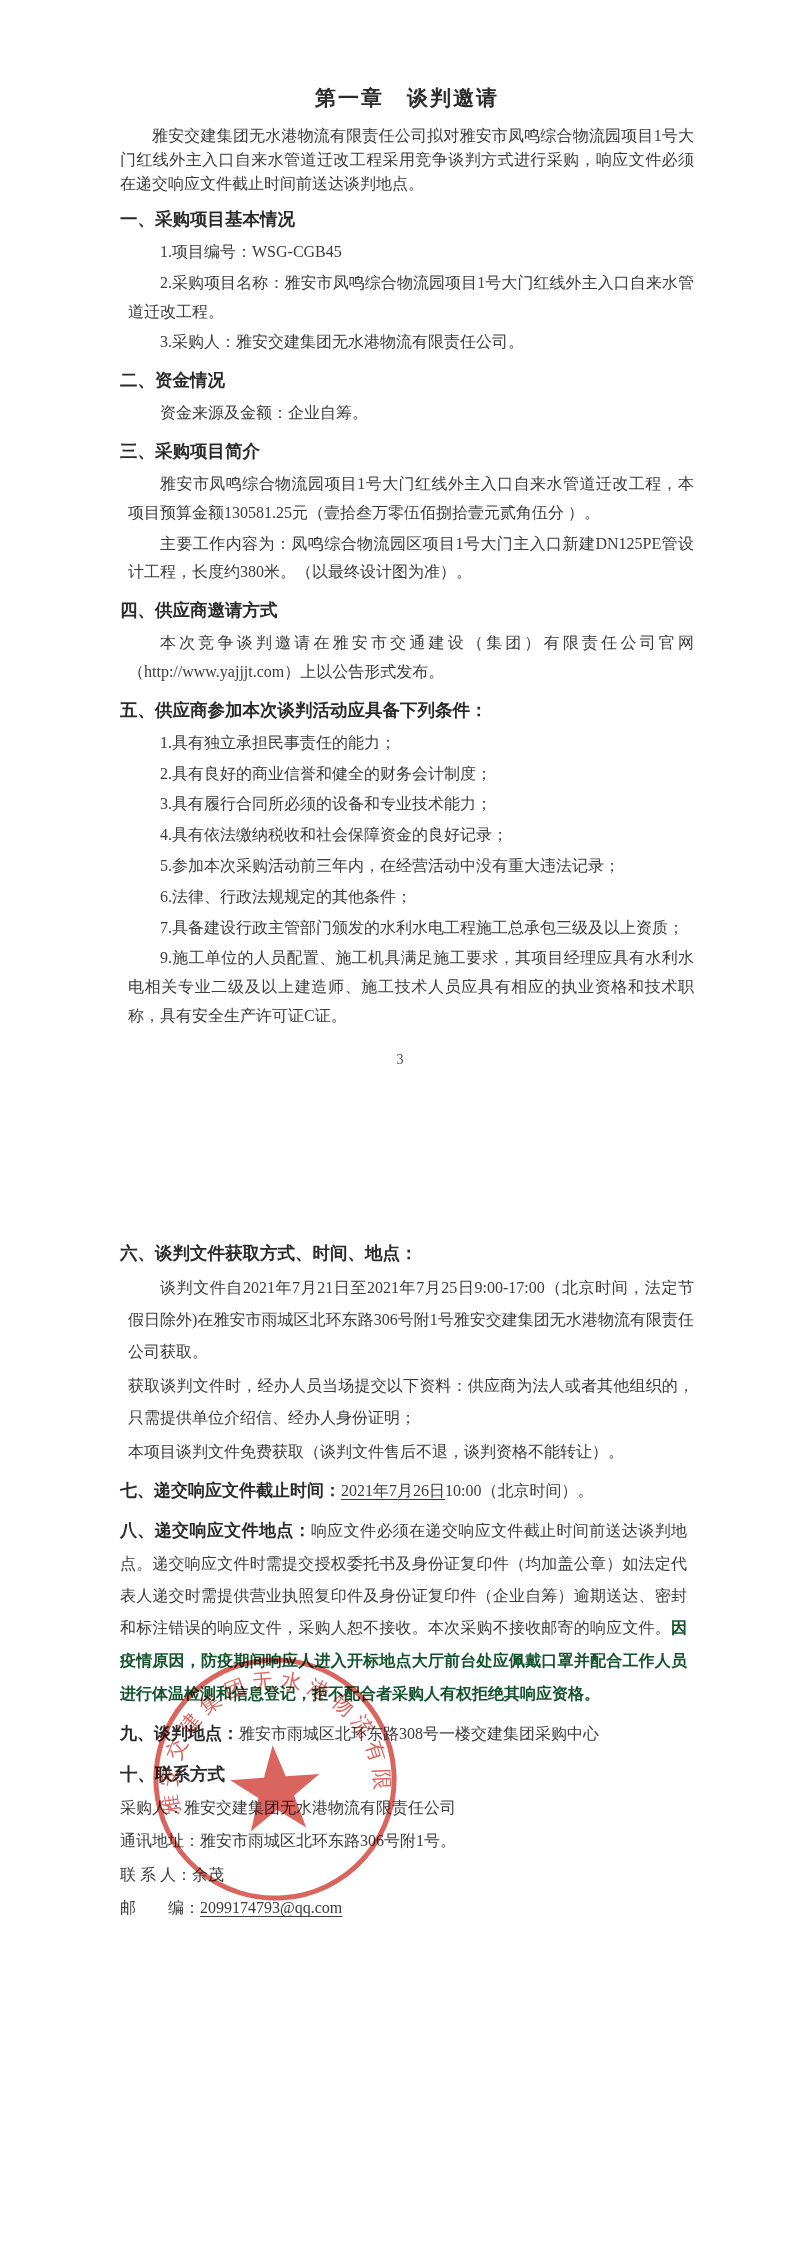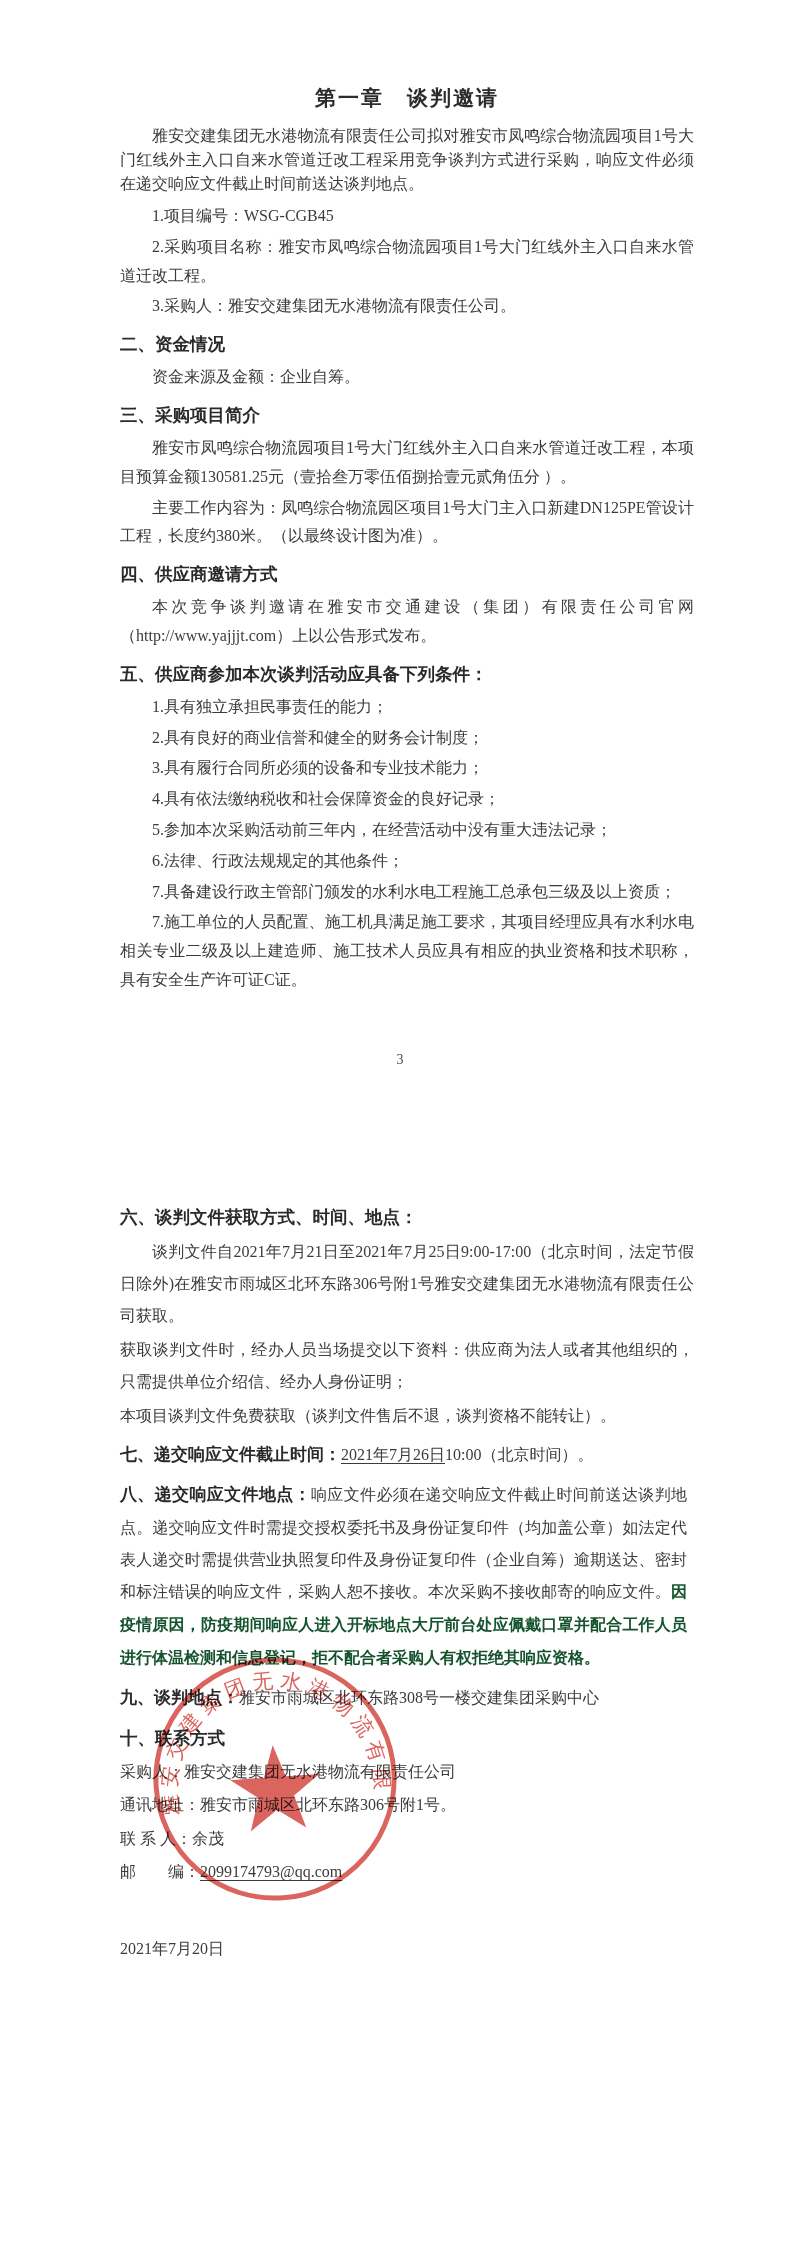--- a/index.html
+++ b/index.html
@@ -26,21 +26,21 @@
   }
   .intro { margin: 0 0 6px 0; line-height: 1.5; text-indent: 2em; text-align: justify; }
   .sec-heading {
     margin: 9px 0 5px 0;
     font-family: "Liberation Sans", "DejaVu Sans", sans-serif;
     font-size: 17.5px;
     font-weight: 700;
     color: #2a2a2a;
     line-height: 1.6;
   }
-  .para, .item { margin: 0 0 2px 0; line-height: 1.8; text-indent: 2em; text-align: justify; }
+  .para, .item { margin: 0 0 2px 8px; line-height: 1.8; text-indent: 2em; text-align: justify; }
   .para.no-indent { text-indent: 0; }
   .p2 .para, .p2 .mixed { line-height: 2.0; }
   .mixed { margin: 6px 7px 2px 0; text-align: justify; }
   .inline-label {
     font-family: "Liberation Sans", "DejaVu Sans", sans-serif;
     font-weight: 700;
     color: #2a2a2a;
     font-size: 17px;
   }
   .bold-run {
@@ -87,20 +87,21 @@
 </head>
 <body>
 
 <div class="page">
   <div class="doc">
 
     <h1 class="doc-title">第一章　谈判邀请</h1>
 
     <p class="intro">雅安交建集团无水港物流有限责任公司拟对雅安市凤鸣综合物流园项目1号大门红线外主入口自来水管道迁改工程采用竞争谈判方式进行采购，响应文件必须在递交响应文件截止时间前送达谈判地点。</p>
 
+    <h2 class="sec-heading">一、采购项目基本情况</h2>
     <p class="item">1.项目编号：WSG-CGB45</p>
     <p class="item">2.采购项目名称：雅安市凤鸣综合物流园项目1号大门红线外主入口自来水管道迁改工程。</p>
     <p class="item">3.采购人：雅安交建集团无水港物流有限责任公司。</p>
 
     <h2 class="sec-heading">二、资金情况</h2>
     <p class="para">资金来源及金额：企业自筹。</p>
 
     <h2 class="sec-heading">三、采购项目简介</h2>
     <p class="para">雅安市凤鸣综合物流园项目1号大门红线外主入口自来水管道迁改工程，本项目预算金额130581.25元（壹拾叁万零伍佰捌拾壹元贰角伍分 ）。</p>
     <p class="para">主要工作内容为：凤鸣综合物流园区项目1号大门主入口新建DN125PE管设计工程，长度约380米。（以最终设计图为准）。</p>
@@ -109,21 +110,21 @@
     <p class="para">本次竞争谈判邀请在雅安市交通建设（集团）有限责任公司官网（http://www.yajjjt.com）上以公告形式发布。</p>
 
     <h2 class="sec-heading">五、供应商参加本次谈判活动应具备下列条件：</h2>
     <p class="item">1.具有独立承担民事责任的能力；</p>
     <p class="item">2.具有良好的商业信誉和健全的财务会计制度；</p>
     <p class="item">3.具有履行合同所必须的设备和专业技术能力；</p>
     <p class="item">4.具有依法缴纳税收和社会保障资金的良好记录；</p>
     <p class="item">5.参加本次采购活动前三年内，在经营活动中没有重大违法记录；</p>
     <p class="item">6.法律、行政法规规定的其他条件；</p>
     <p class="item">7.具备建设行政主管部门颁发的水利水电工程施工总承包三级及以上资质；</p>
-    <p class="item">7.施工单位的人员配置、施工机具满足施工要求，其项目经理应具有水利水电相关专业二级及以上建造师、施工技术人员应具有相应的执业资格和技术职称，具有安全生产许可证C证。</p>
+    <p class="item">9.施工单位的人员配置、施工机具满足施工要求，其项目经理应具有水利水电相关专业二级及以上建造师、施工技术人员应具有相应的执业资格和技术职称，具有安全生产许可证C证。</p>
 
     <div class="p2">
       <h2 class="sec-heading page2-gap">六、谈判文件获取方式、时间、地点：</h2>
       <p class="para">谈判文件自2021年7月21日至2021年7月25日9:00-17:00（北京时间，法定节假日除外)在雅安市雨城区北环东路306号附1号雅安交建集团无水港物流有限责任公司获取。</p>
       <p class="para no-indent">获取谈判文件时，经办人员当场提交以下资料：供应商为法人或者其他组织的，只需提供单位介绍信、经办人身份证明；</p>
       <p class="para no-indent">本项目谈判文件免费获取（谈判文件售后不退，谈判资格不能转让）。</p>
 
       <p class="mixed"><span class="inline-label">七、递交响应文件截止时间：</span><span class="u">2021年7月26日</span><span>10:00（北京时间）。</span></p>
 
       <p class="mixed"><span class="inline-label">八、递交响应文件地点：</span><span>响应文件必须在递交响应文件截止时间前送达谈判地点。递交响应文件时需提交授权委托书及身份证复印件（均加盖公章）如法定代表人递交时需提供营业执照复印件及身份证复印件（企业自筹）逾期送达、密封和标注错误的响应文件，采购人恕不接收。本次采购不接收邮寄的响应文件。</span><span class="bold-run">因疫情原因，防疫期间响应人进入开标地点大厅前台处应佩戴口罩并配合工作人员进行体温检测和信息登记，拒不配合者采购人有权拒绝其响应资格。</span></p>

